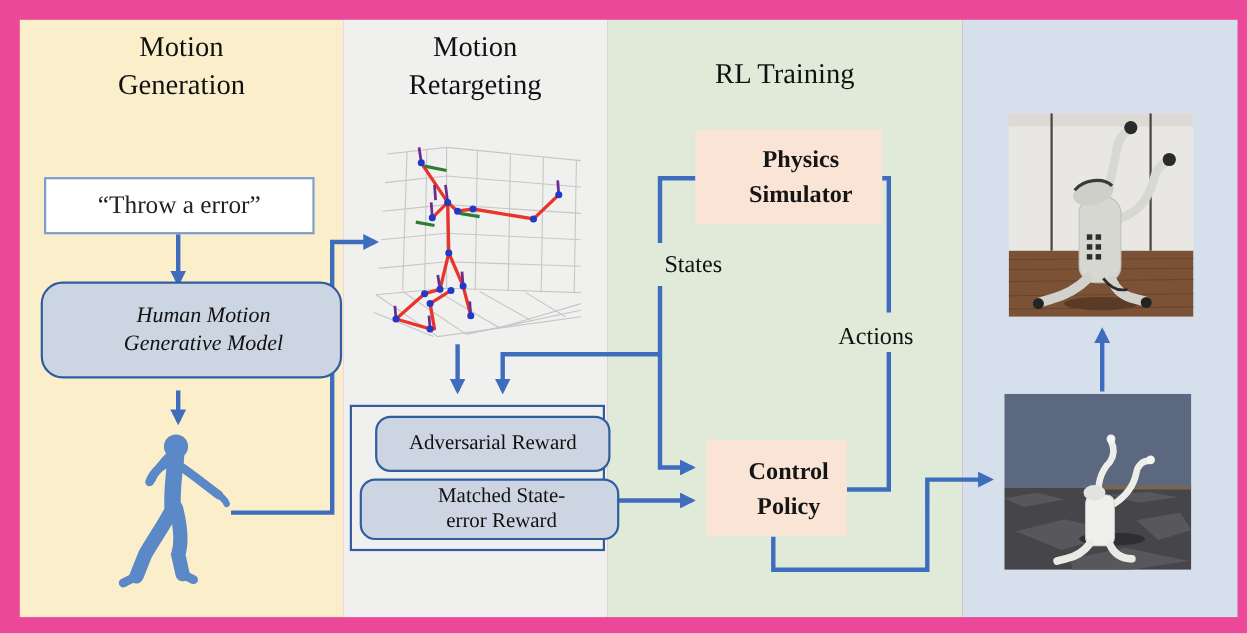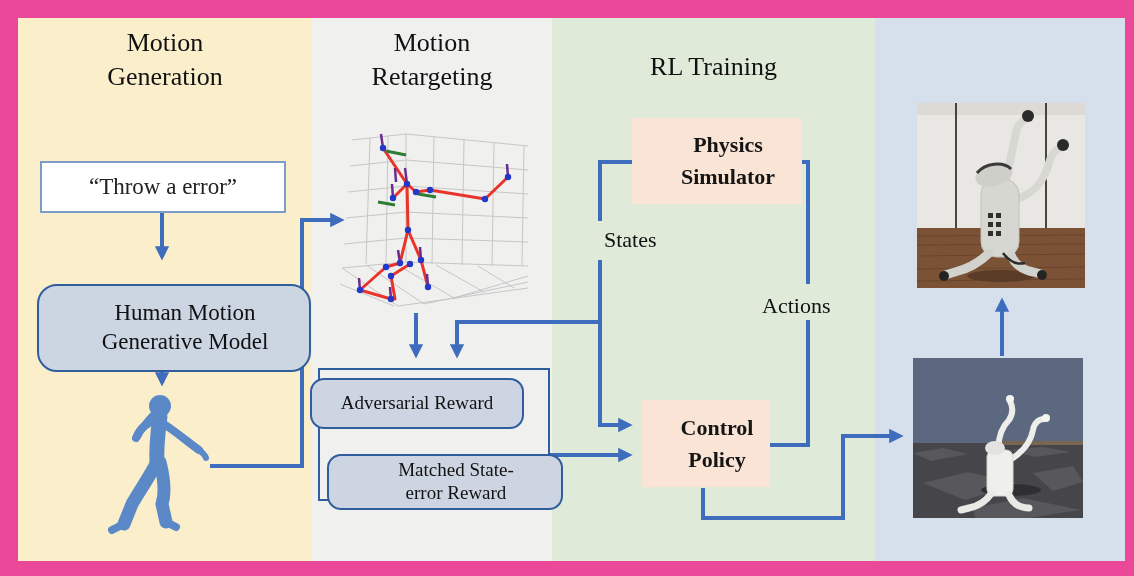--- a/index.html
+++ b/index.html
@@ -7,27 +7,27 @@
          font-family:"Liberation Serif", serif;}
   .col{position:absolute;top:18px;height:543px;}
   .col-title{position:absolute;text-align:center;font-size:26px;line-height:1.3;color:#111;
              white-space:pre-line;font-family:"Liberation Serif", serif;}
   .boxtext{white-space:pre-line;padding-left:22px;}
   .prompt-box{position:absolute;left:40px;top:161px;width:242px;height:48px;background:#ffffff;
               border:2px solid #7E9CC8;display:flex;align-items:center;justify-content:center;
               font-family:cursive;font-size:23px;color:#222;}
   .round-box{position:absolute;background:#CCD5E2;border:2px solid #2F5D9E;border-radius:20px;
              display:flex;align-items:center;justify-content:center;text-align:center;color:#111;}
-  .hmgm{left:37px;top:284px;width:248px;height:84px;font-size:23px;line-height:1.25;}
+  .hmgm{left:37px;top:256px;width:248px;height:84px;font-size:20px;line-height:1.25;font-style:italic;}
   .reward-outer{position:absolute;left:318px;top:368px;width:228px;height:129px;border:2px solid #2F5D9E;}
   .reward-inner{position:absolute;background:#CDD5E2;border:2px solid #2F5D9E;border-radius:14px;
                 display:flex;align-items:center;justify-content:center;text-align:center;
                 font-size:19px;line-height:1.2;color:#111;}
-  .ri1{left:310px;top:378px;width:210px;height:47px;text-align:right;}
-  .ri2{left:327px;top:435px;width:210px;height:52px;margin-top:19px;}
+  .ri1{left:341px;top:378px;width:210px;height:47px;text-align:right;}
+  .ri2{left:327px;top:435px;width:210px;height:52px;}
   .pink-box{position:absolute;background:#FAE4D5;display:flex;align-items:center;justify-content:center;
             text-align:center;font-family:cursive;font-weight:bold;font-size:22px;line-height:1.45;color:#151515;}
   .physics{left:632px;top:118px;width:148px;height:86px;}
   .control{left:642px;top:400px;width:106px;height:87px;}
   .flow-label{position:absolute;font-size:22px;color:#111;}
   svg{display:block;}
   #connectors{position:absolute;left:0;top:0;pointer-events:none;}
   .imgbox{position:absolute;}
 </style>
 </head>

